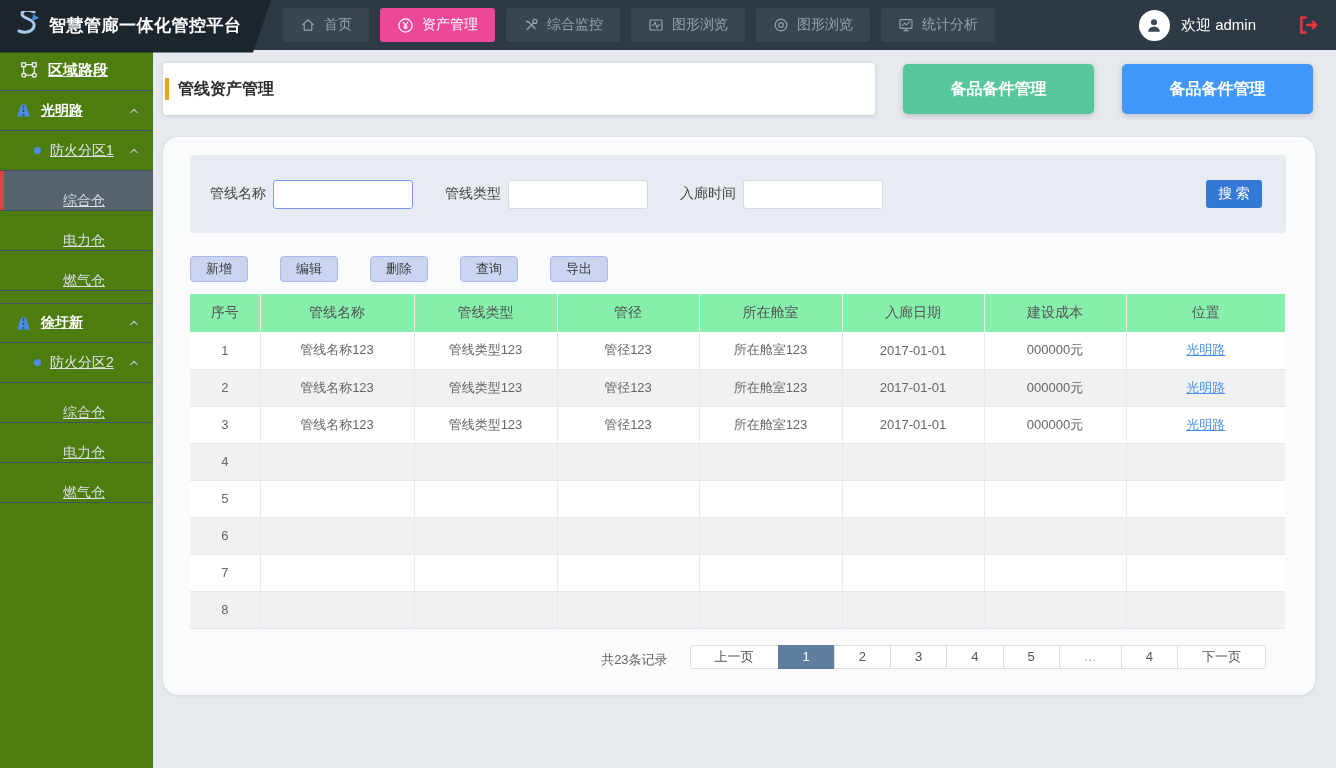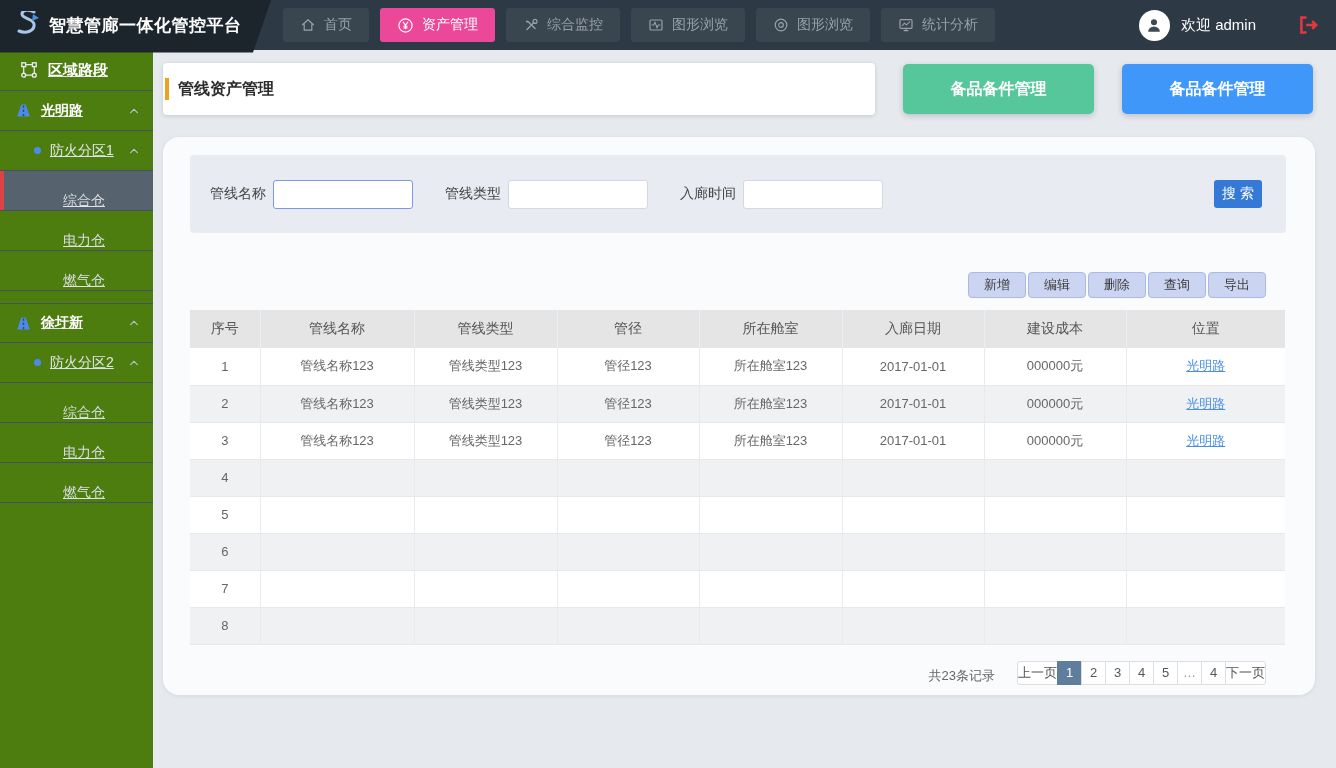--- a/index.html
+++ b/index.html
@@ -57,42 +57,42 @@
   .main-card { margin-top:22px; width:1152px; height:558px; background:#fafbfd; border-radius:16px;
     box-shadow:0 1px 4px rgba(0,0,0,.08); padding:18px 29px 0 27px; }
 
   .search-strip { height:78px; background:#e8ecf2; border-radius:4px; display:flex;
     align-items:center; padding:0 24px 0 20px; }
   .field { display:flex; align-items:center; margin-right:32px; }
   .field label { font-size:14px; color:#444444; margin-right:7px; white-space:nowrap; }
   .field input { width:140px; height:29px; border:1px solid #d4d9e1; border-radius:3px;
     background:#ffffff; padding:0 8px; font-size:13px; outline:none; font-family:inherit; }
   .field input.focused { border-color:#7c99e8; }
-  .search-btn { margin-left:auto; width:48px; height:28px; background:#3579d6; color:#ffffff;
-    border:none; border-radius:3px; font-size:14px; cursor:pointer; font-family:Liberation Sans, sans-serif; }
-
-  .actions { margin-top:39px; display:flex; justify-content:flex-end; gap:2px; padding-right:20px; }
+  .search-btn { margin-left:auto; width:56px; height:28px; background:#3579d6; color:#ffffff;
+    border:none; border-radius:3px; font-size:14px; cursor:pointer; font-family:Liberation Serif, serif; }
+
+  .actions { margin-top:23px; display:flex; justify-content:flex-start; gap:32px; padding-right:20px; }
   .action-btn { width:58px; height:26px; background:#cbd5f1; border:1px solid #a9b8e8;
     border-radius:4px; font-size:13px; color:#3c3c3c; cursor:pointer; font-family:inherit; }
 
   table { margin-top:12px; width:1095px; border-collapse:collapse; table-layout:fixed; }
-  thead th { height:38px; background:#e5e5e5; font-size:14px; font-weight:500; color:#555555;
+  thead th { height:38px; background:#86efac; font-size:14px; font-weight:500; color:#555555;
     border-right:1px solid #eceef2; }
   thead th:last-child { border-right:none; }
   tbody td { height:37px; font-size:13px; color:#666666; text-align:center;
     border-bottom:1px solid #e6e8eb; border-right:1px solid #e9eaee; overflow:hidden; }
   tbody td:last-child { border-right:none; }
   tbody tr:nth-child(odd)  { background:#ffffff; }
   tbody tr:nth-child(even) { background:#f0f1f3; }
   td a { color:#4a8fe2; text-decoration:underline; cursor:pointer; }
 
   .pager-row { margin-top:16px; display:flex; justify-content:flex-end; align-items:flex-end; padding-right:20px; }
   .total { font-size:13px; color:#666666; margin-right:22px; }
   .pager { display:flex; }
-  .page-btn { min-width:25px; height:24px; padding:0 0; background:#ffffff; border:1px solid #dcdee2;
+  .page-btn { min-width:25px; height:24px; padding:0 24px; background:#ffffff; border:1px solid #dcdee2;
     margin-left:-1px; font-size:13px; color:#555555; display:flex; align-items:center;
     justify-content:center; cursor:pointer; }
   .page-btn:first-child { border-radius:3px 0 0 3px; margin-left:0; }
   .page-btn:last-child  { border-radius:0 3px 3px 0; }
   .page-btn.active { background:#5f7d9d; border-color:#5f7d9d; color:#ffffff; }
   .page-btn.ellipsis { cursor:default; color:#999999; }
 </style>
 </head>
 <body>
 

